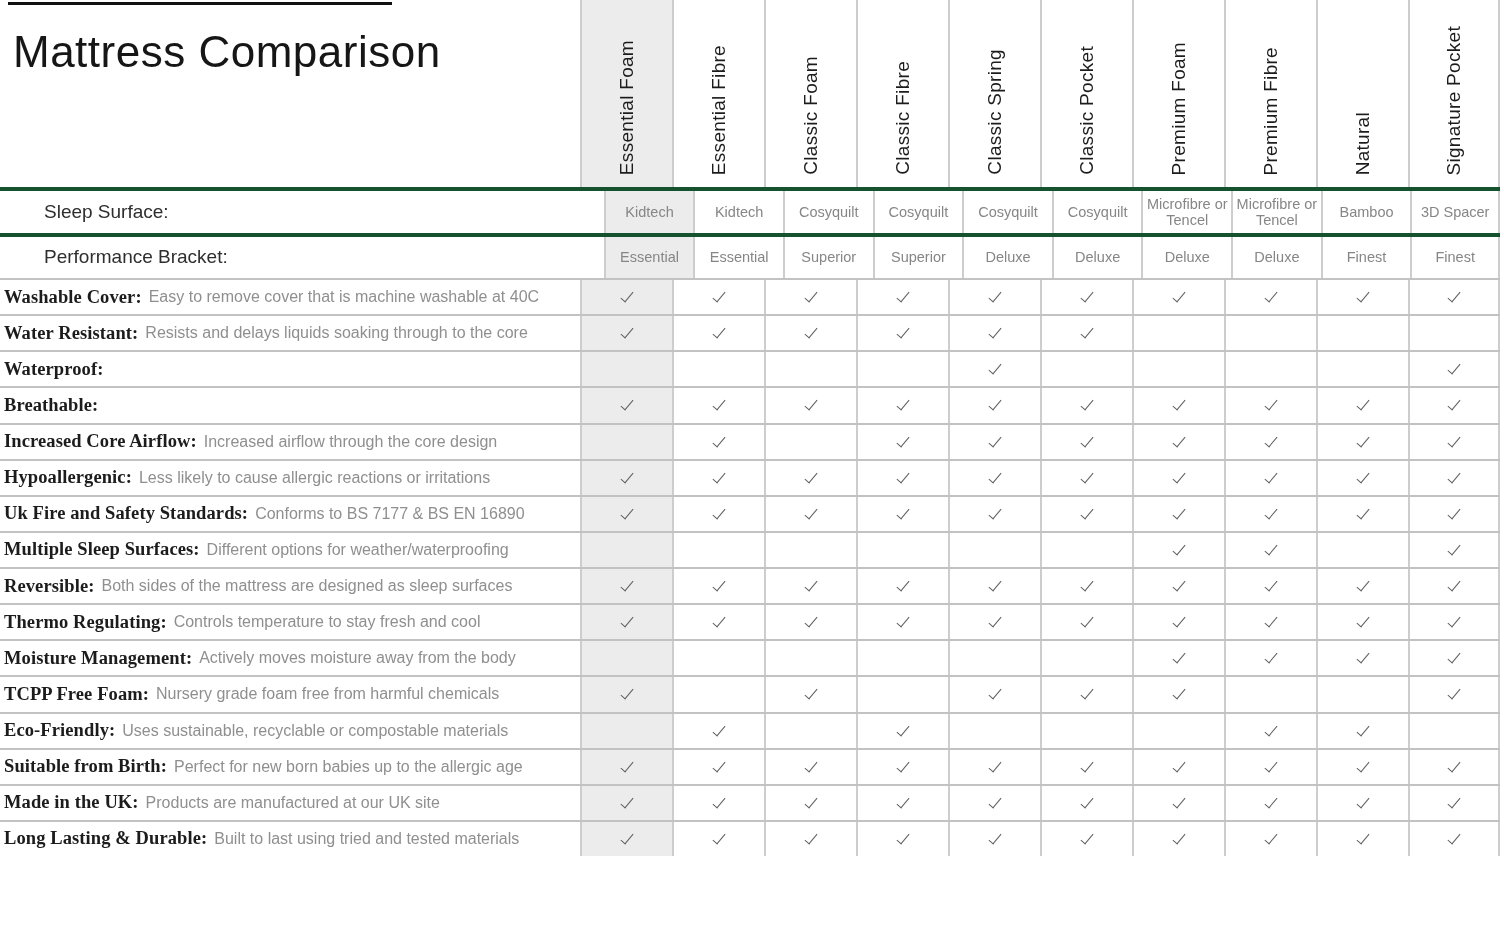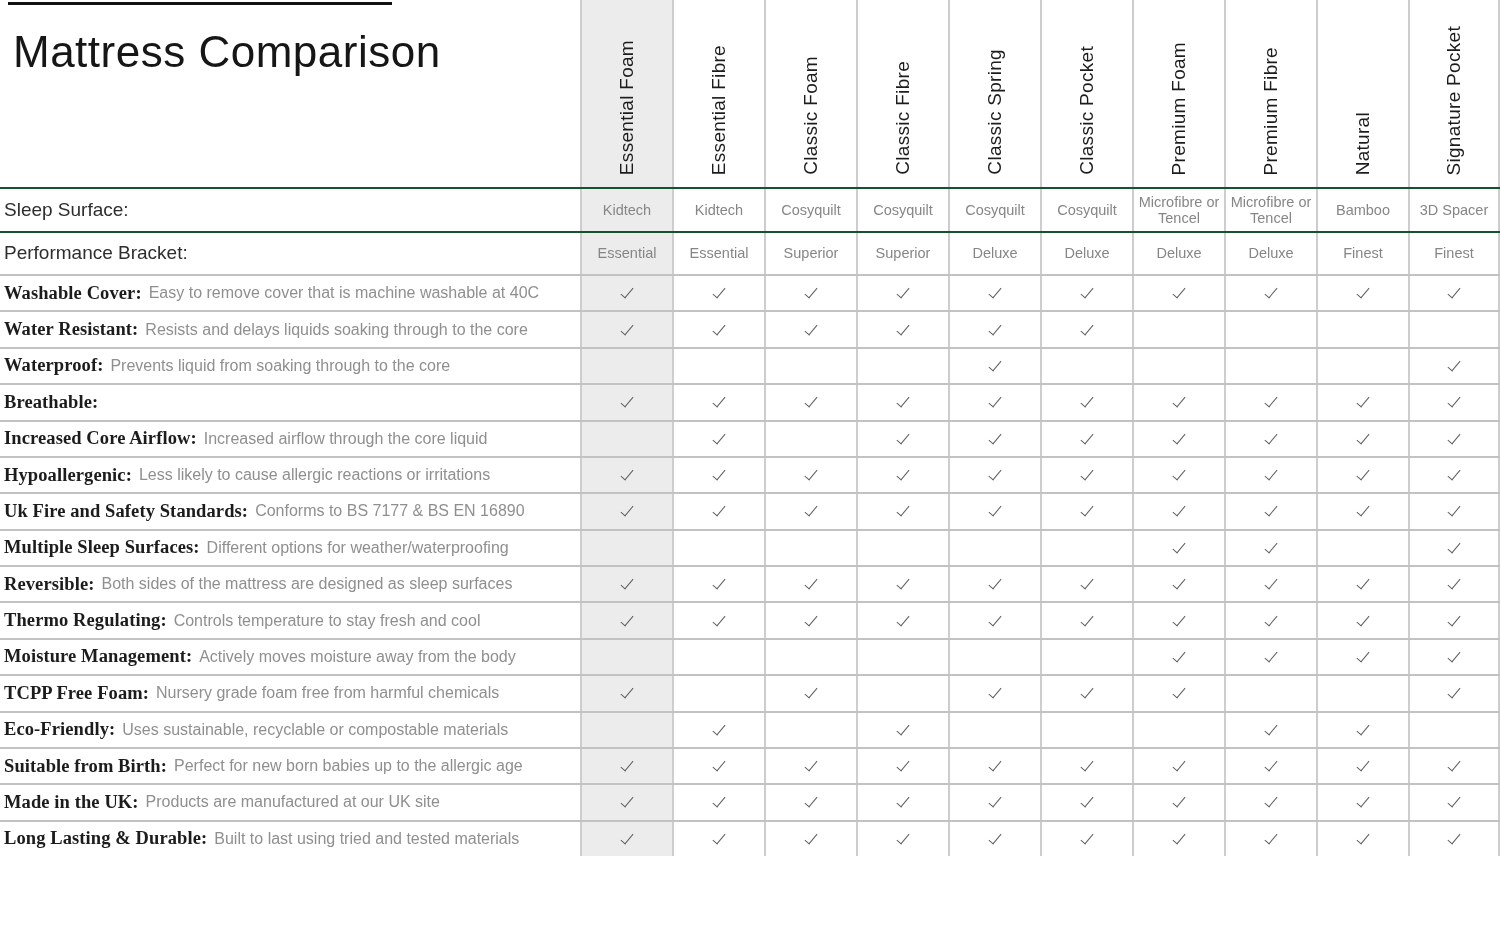--- a/index.html
+++ b/index.html
@@ -10,21 +10,21 @@
     font-family:"Liberation Sans", sans-serif;
     overflow:hidden;
     display:flex;flex-direction:column;
   }
   .top-rule{
     position:absolute;top:2px;left:8px;
     width:384px;height:3px;background:#111;
   }
   .row{display:flex;flex:0 0 auto;}
   .header-row{height:187px;}
-  .info-row{height:41.5px;border-top:2px solid #14532d;}
+  .info-row{height:41.5px;border-top:4px solid #14532d;padding-left:40px;}
   .feature-row{flex:1 1 auto;border-top:2px solid #c2c2c2;}
   .cell{box-sizing:border-box;}
   .label-cell{width:580px;display:flex;align-items:center;padding-left:4px;overflow:hidden;white-space:nowrap;}
   .prod-cell{width:92px;border-left:2px solid #cdcdcd;display:flex;align-items:center;justify-content:center;text-align:center;}
   .prod-cell.last{border-right:2px solid #cdcdcd;}
   .hl{background:#ececec;}
   
   .title-cell{width:580px;display:block;padding:28px 0 0 13px;}
   .page-title{
     font-size:44px;font-weight:300;color:#161616;
@@ -181,21 +181,20 @@
         <span class="tick"></span>
       </div>
       <div class="cell prod-cell check-cell"></div>
       <div class="cell prod-cell check-cell"></div>
       <div class="cell prod-cell check-cell"></div>
       <div class="cell prod-cell check-cell last"></div>
     </div>
     <div class="row feature-row">
       <div class="cell label-cell">
         <span class="feat">Waterproof:</span>
-        <span class="desc">Prevents liquid from soaking through to the core</span>
       </div>
       <div class="cell prod-cell check-cell hl"></div>
       <div class="cell prod-cell check-cell"></div>
       <div class="cell prod-cell check-cell"></div>
       <div class="cell prod-cell check-cell"></div>
       <div class="cell prod-cell check-cell">
         <span class="tick"></span>
       </div>
       <div class="cell prod-cell check-cell"></div>
       <div class="cell prod-cell check-cell"></div>
@@ -236,21 +235,21 @@
       <div class="cell prod-cell check-cell">
         <span class="tick"></span>
       </div>
       <div class="cell prod-cell check-cell last">
         <span class="tick"></span>
       </div>
     </div>
     <div class="row feature-row">
       <div class="cell label-cell">
         <span class="feat">Increased Core Airflow:</span>
-        <span class="desc">Increased airflow through the core liquid</span>
+        <span class="desc">Increased airflow through the core design</span>
       </div>
       <div class="cell prod-cell check-cell hl"></div>
       <div class="cell prod-cell check-cell">
         <span class="tick"></span>
       </div>
       <div class="cell prod-cell check-cell"></div>
       <div class="cell prod-cell check-cell">
         <span class="tick"></span>
       </div>
       <div class="cell prod-cell check-cell">

